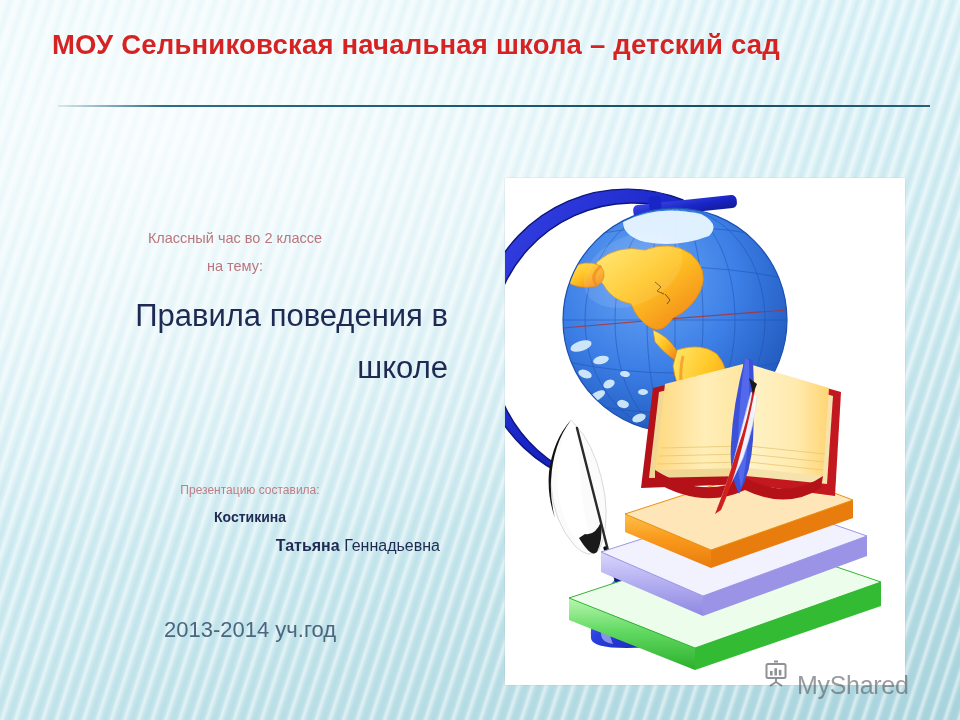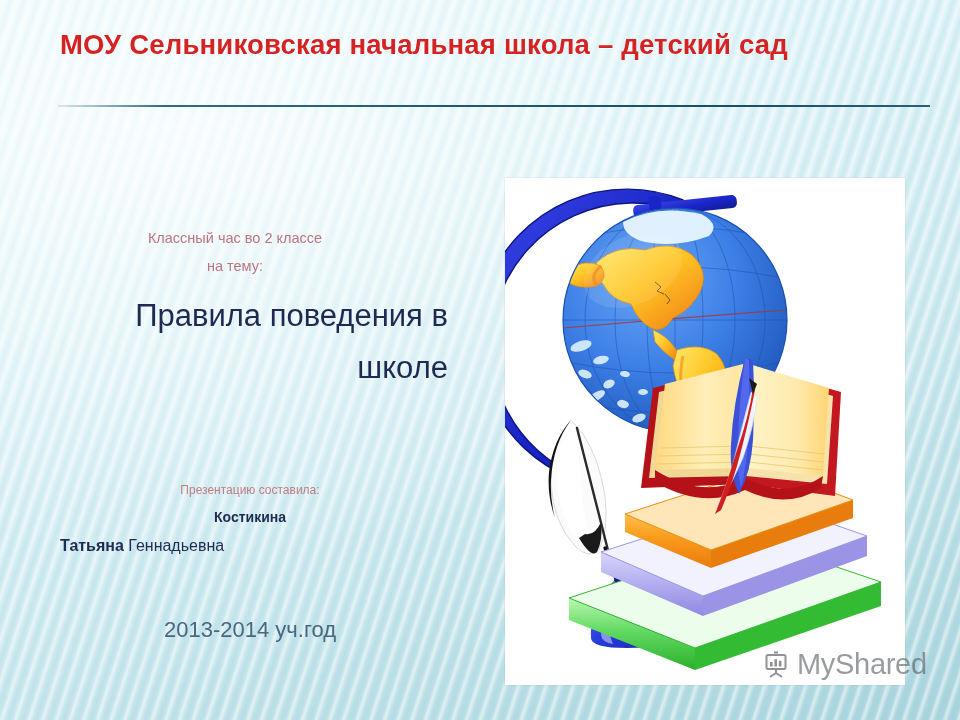--- a/index.html
+++ b/index.html
@@ -39,21 +39,21 @@
   #wash {
     position: absolute;
     inset: 0;
     background: radial-gradient(ellipse 900px 560px at 18% 18%, rgba(255,255,255,0.75) 0%, rgba(255,255,255,0.28) 48%, rgba(255,255,255,0) 78%);
     pointer-events: none;
   }
 
   
   #header-title {
     position: absolute;
-    left: 60px;
+    left: 52px;
     top: 29px;
     width: 880px;
     font-size: 27.5px;
     font-weight: bold;
     color: #d52323;
     letter-spacing: 0.2px;
     white-space: nowrap;
     text-shadow: 0 1px 0 rgba(255,255,255,0.6);
   }
   #header-rule {
@@ -107,21 +107,21 @@
     text-align: center;
     font-size: 14px;
     font-weight: bold;
     color: #1f2b52;
   }
   #credit-name2 {
     position: absolute;
     left: 60px;
     top: 537px;
     width: 380px;
-    text-align: left;
+    text-align: right;
     font-size: 16px;
     color: #1f2b52;
   }
   #credit-name2 b { font-weight: bold; }
 
   #year {
     position: absolute;
     left: 60px;
     top: 617px;
     width: 380px;
@@ -147,23 +147,24 @@
   #watermark {
     position: absolute;
     left: 762px;
     top: 648px;
     display: flex;
     align-items: center;
     gap: 7px;
     opacity: 0.62;
   }
   #watermark .wm-text {
-    font-size: 29px;
+    font-size: 25px;
     color: #5c6066;
     letter-spacing: -0.3px;
+    margin-top: 23px;
   }
 </style>
 </head>
 <body>
 
 <div id="slide">
 
   <div id="stripes"></div>
   <div id="wash"></div>
 

